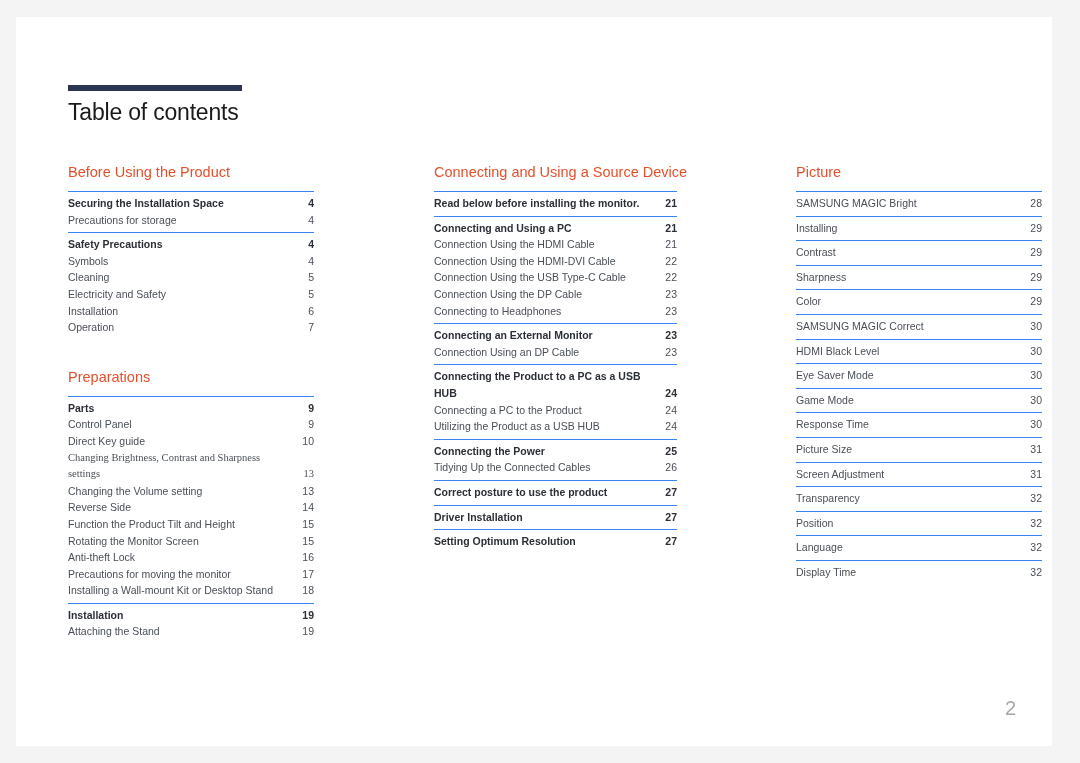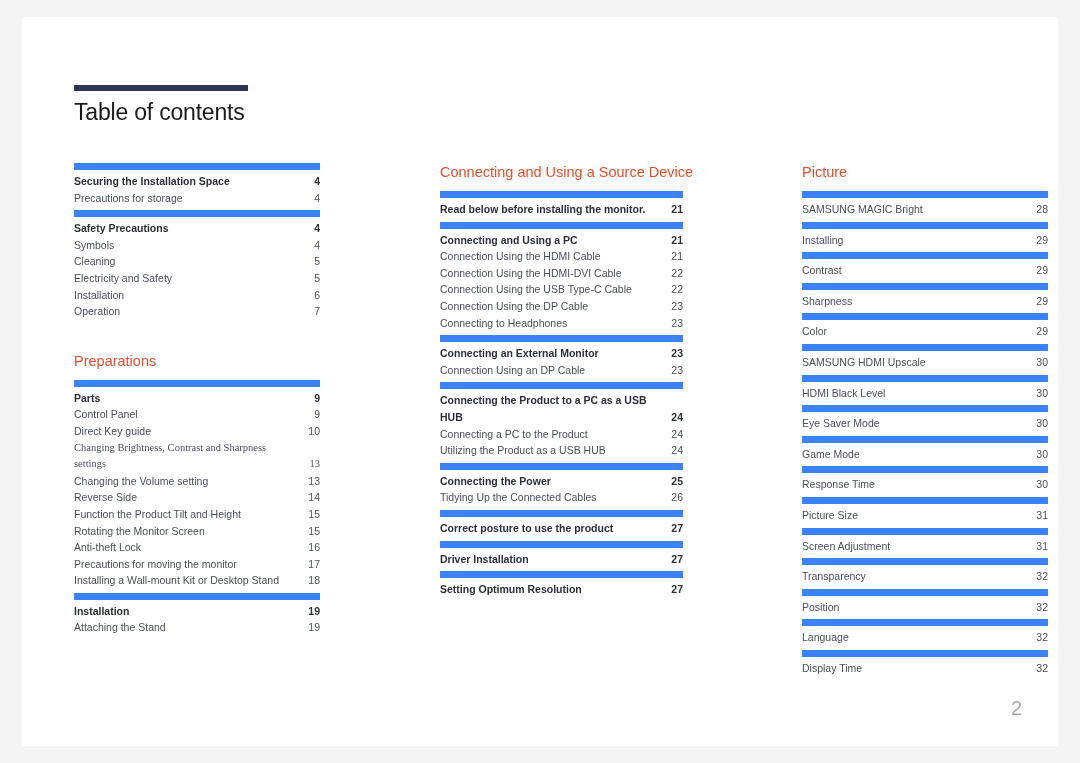--- a/index.html
+++ b/index.html
@@ -8,21 +8,21 @@
   }
   body {
     width: 1080px;
     height: 763px;
     background: #f4f4f4;
     font-family: "Liberation Sans", sans-serif;
     overflow: hidden;
   }
   .page {
     position: absolute;
-    left: 22px;
+    left: 16px;
     top: 17px;
     width: 1036px;
     height: 729px;
     background: #ffffff;
   }
   .rule-bar {
     position: absolute;
     left: 52px;
     top: 68px;
     width: 174px;
@@ -57,21 +57,21 @@
   .section-title {
     color: #e4502b;
     font-size: 14.5px;
     line-height: 18px;
     padding-bottom: 10px;
     white-space: nowrap;
   }
   .section-title.spaced-top { padding-top: 28px; }
 
   .group {
-    border-top: 7px solid #3b82f6;
+    border-top: 1px solid #3b82f6;
     padding-top: 3px;
     padding-bottom: 4px;
   }
 
   .entry {
     display: flex;
     align-items: flex-end;
     justify-content: space-between;
     font-size: 10.5px;
     line-height: 16.6px;
@@ -114,20 +114,21 @@
 
 <div class="page">
 
   <div class="rule-bar"></div>
 
   <div class="doc-title">Table of contents</div>
 
   <div class="columns" id="columns-root">
       <div class="col col-1">
         <div class="section">
+          <div class="section-title">Before Using the Product</div>
           <div class="group">
             <div class="entry bold">
               <span class="label">Securing the Installation Space</span>
               <span class="page-no">4</span>
             </div>
             <div class="entry">
               <span class="label">Precautions for storage</span>
               <span class="page-no">4</span>
             </div>
           </div>
@@ -335,21 +336,21 @@
             </div>
           </div>
           <div class="group">
             <div class="entry">
               <span class="label">Color</span>
               <span class="page-no">29</span>
             </div>
           </div>
           <div class="group">
             <div class="entry">
-              <span class="label">SAMSUNG HDMI Upscale</span>
+              <span class="label">SAMSUNG MAGIC Correct</span>
               <span class="page-no">30</span>
             </div>
           </div>
           <div class="group">
             <div class="entry">
               <span class="label">HDMI Black Level</span>
               <span class="page-no">30</span>
             </div>
           </div>
           <div class="group">

